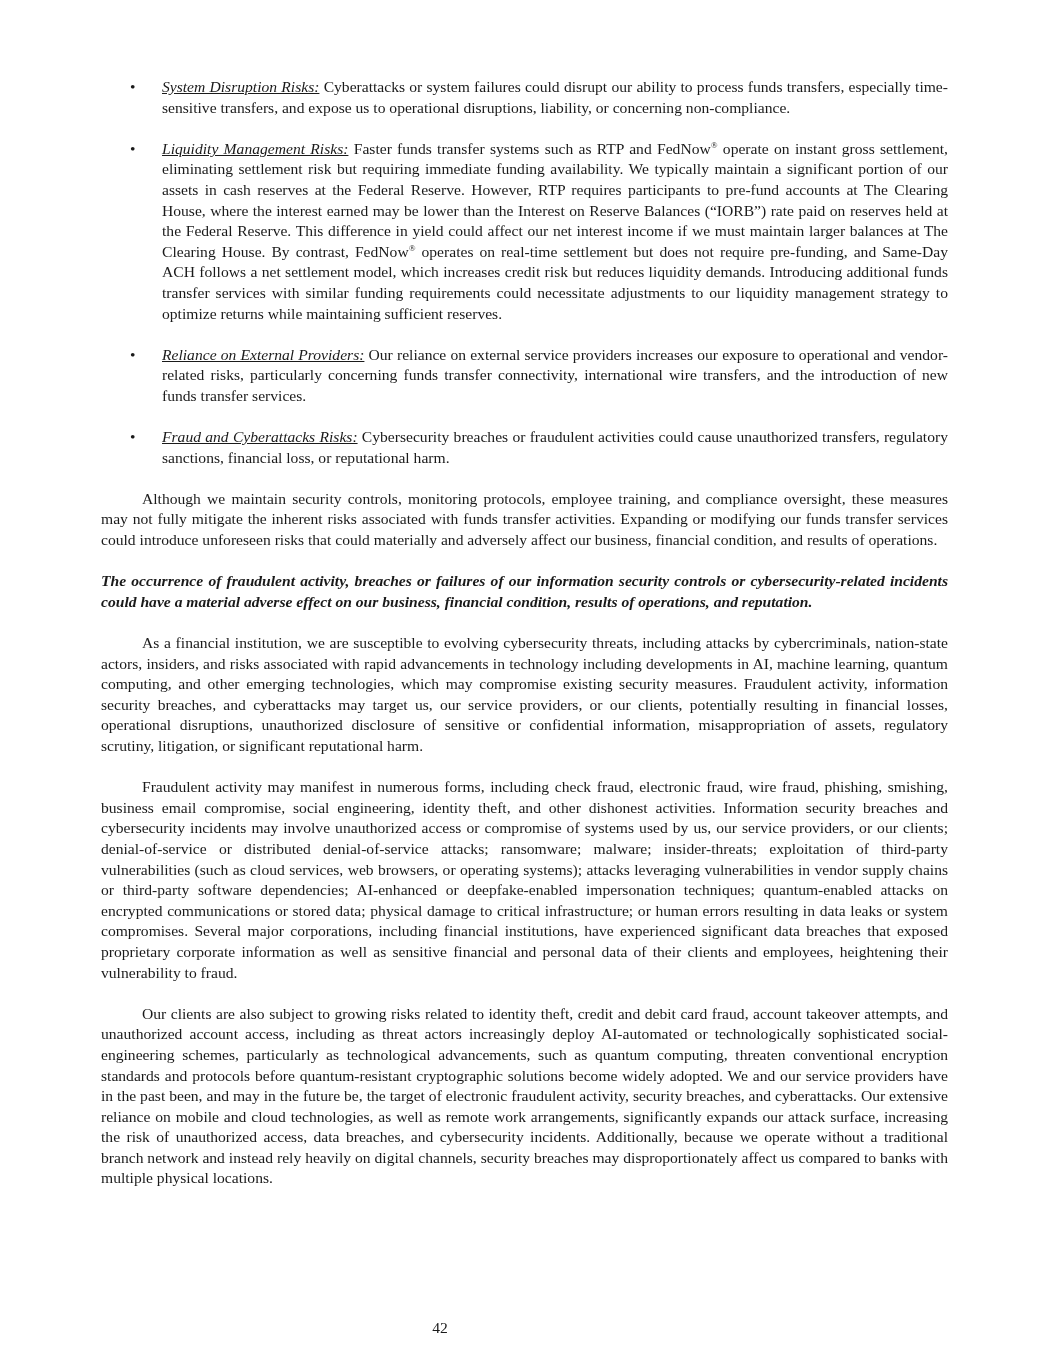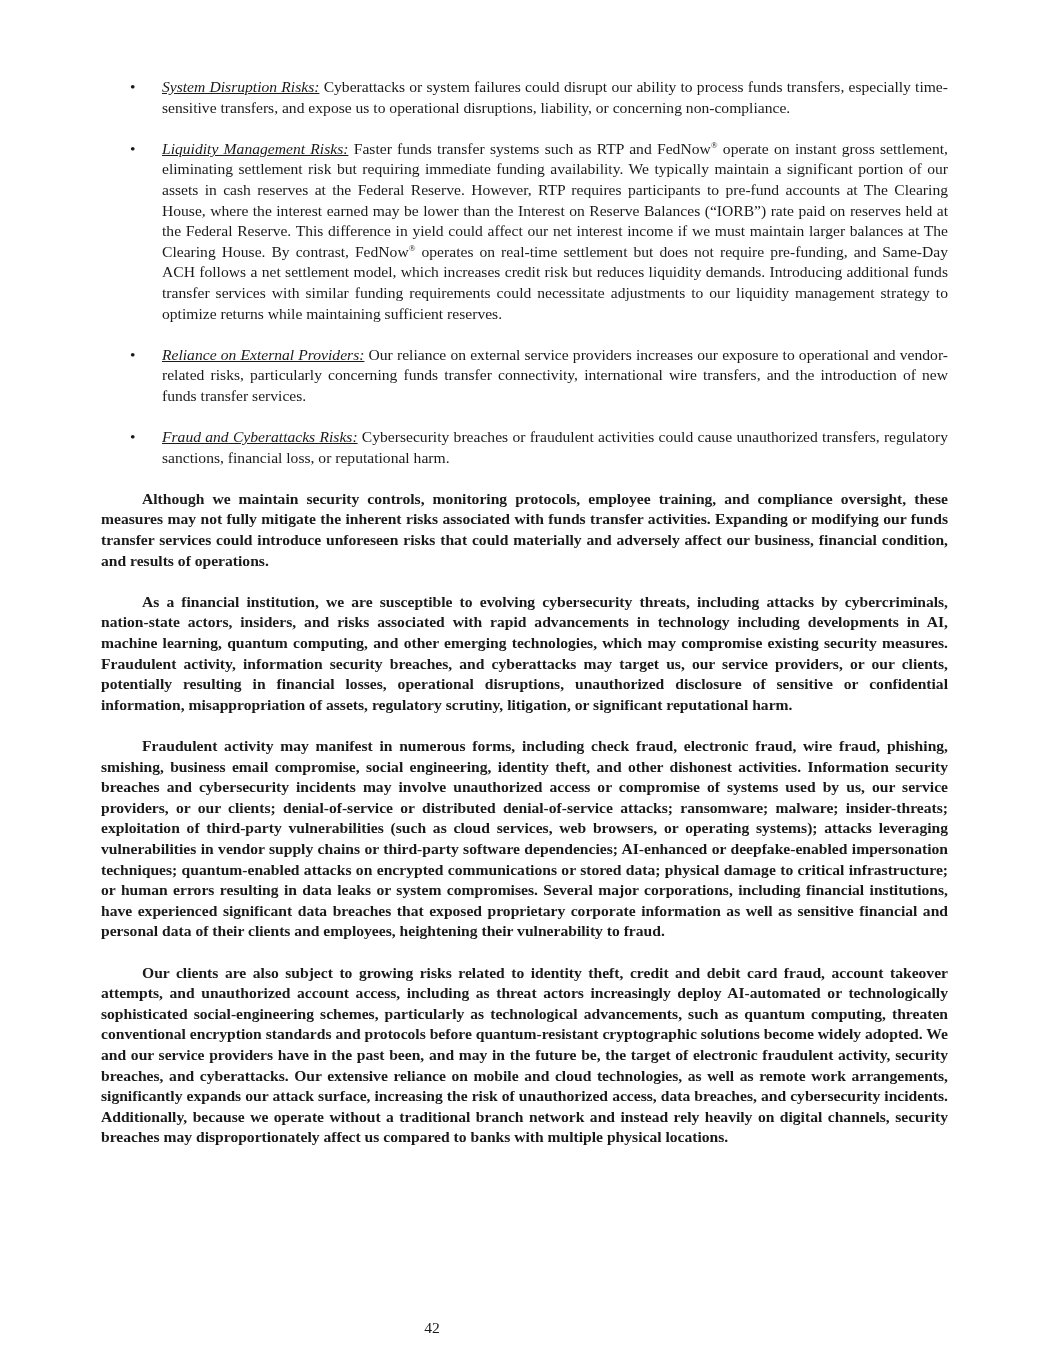--- a/index.html
+++ b/index.html
@@ -28,33 +28,32 @@
     .bullet-mark {
       position: absolute;
       left: 29px;
       top: 0;
     }
     .lead { font-style: italic; text-decoration: underline; }
     .para {
       text-indent: 41px;
       text-align: justify;
       margin: 0 0 20.6px 0;
-      font-weight: bold;
     }
     .heading {
       font-weight: bold;
       font-style: italic;
       text-align: justify;
       margin: 0 0 20.6px 0;
     }
     sup { font-size: 9px; line-height: 0; vertical-align: 6px; }
     .page-number {
       position: absolute;
       top: 1318px;
-      left: 4px;
+      left: 12px;
       width: 856px;
       text-align: center;
     }
   </style>
 </head>
 <body>
 
 <div class="page">
   <ul class="bullet-list">
     <li class="bullet-item">
@@ -70,20 +69,21 @@
       <span class="lead">Reliance on External Providers:</span><span> Our reliance on external service providers increases our exposure to operational and vendor-related risks, particularly concerning funds transfer connectivity, international wire transfers, and the introduction of new funds transfer services.</span>
     </li>
     <li class="bullet-item">
       <span class="bullet-mark">•</span>
       <span class="lead">Fraud and Cyberattacks Risks:</span><span> Cybersecurity breaches or fraudulent activities could cause unauthorized transfers, regulatory sanctions, financial loss, or reputational harm.</span>
     </li>
   </ul>
 
   <p class="para">Although we maintain security controls, monitoring protocols, employee training, and compliance oversight, these measures may not fully mitigate the inherent risks associated with funds transfer activities. Expanding or modifying our funds transfer services could introduce unforeseen risks that could materially and adversely affect our business, financial condition, and results of operations.</p>
 
+  <p class="heading">The occurrence of fraudulent activity, breaches or failures of our information security controls or cybersecurity-related incidents could have a material adverse effect on our business, financial condition, results of operations, and reputation.</p>
 
   <p class="para">As a financial institution, we are susceptible to evolving cybersecurity threats, including attacks by cybercriminals, nation-state actors, insiders, and risks associated with rapid advancements in technology including developments in AI, machine learning, quantum computing, and other emerging technologies, which may compromise existing security measures.  Fraudulent activity, information security breaches, and cyberattacks may target us, our service providers, or our clients, potentially resulting in financial losses, operational disruptions, unauthorized disclosure of sensitive or confidential information, misappropriation of assets, regulatory scrutiny, litigation, or significant reputational harm.</p>
 
   <p class="para">Fraudulent activity may manifest in numerous forms, including check fraud, electronic fraud, wire fraud, phishing, smishing, business email compromise, social engineering, identity theft, and other dishonest activities. Information security breaches and cybersecurity incidents may involve unauthorized access or compromise of systems used by us, our service providers, or our clients; denial-of-service or distributed denial-of-service attacks; ransomware; malware; insider-threats; exploitation of third-party vulnerabilities (such as cloud services, web browsers, or operating systems); attacks leveraging vulnerabilities in vendor supply chains or third-party software dependencies; AI-enhanced or deepfake-enabled impersonation techniques; quantum-enabled attacks on encrypted communications or stored data; physical damage to critical infrastructure; or human errors resulting in data leaks or system compromises. Several major corporations, including financial institutions, have experienced significant data breaches that exposed proprietary corporate information as well as sensitive financial and personal data of their clients and employees, heightening their vulnerability to fraud.</p>
 
   <p class="para">Our clients are also subject to growing risks related to identity theft, credit and debit card fraud, account takeover attempts, and unauthorized account access, including as threat actors increasingly deploy AI-automated or technologically sophisticated social-engineering schemes, particularly as technological advancements, such as quantum computing, threaten conventional encryption standards and protocols before quantum-resistant cryptographic solutions become widely adopted. We and our service providers have in the past been, and may in the future be, the target of electronic fraudulent activity, security breaches, and cyberattacks. Our extensive reliance on mobile and cloud technologies, as well as remote work arrangements, significantly expands our attack surface, increasing the risk of unauthorized access, data breaches, and cybersecurity incidents. Additionally, because we operate without a traditional branch network and instead rely heavily on digital channels, security breaches may disproportionately affect us compared to banks with multiple physical locations.</p>
 </div>
 
 <div class="page-number">42</div>
 

